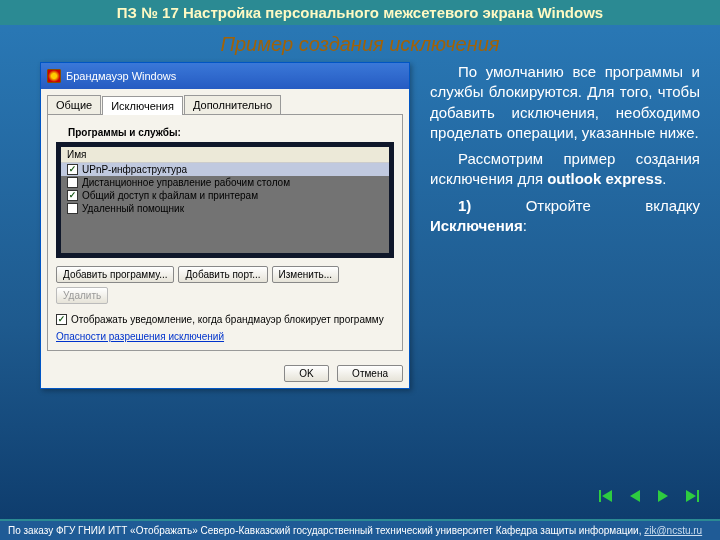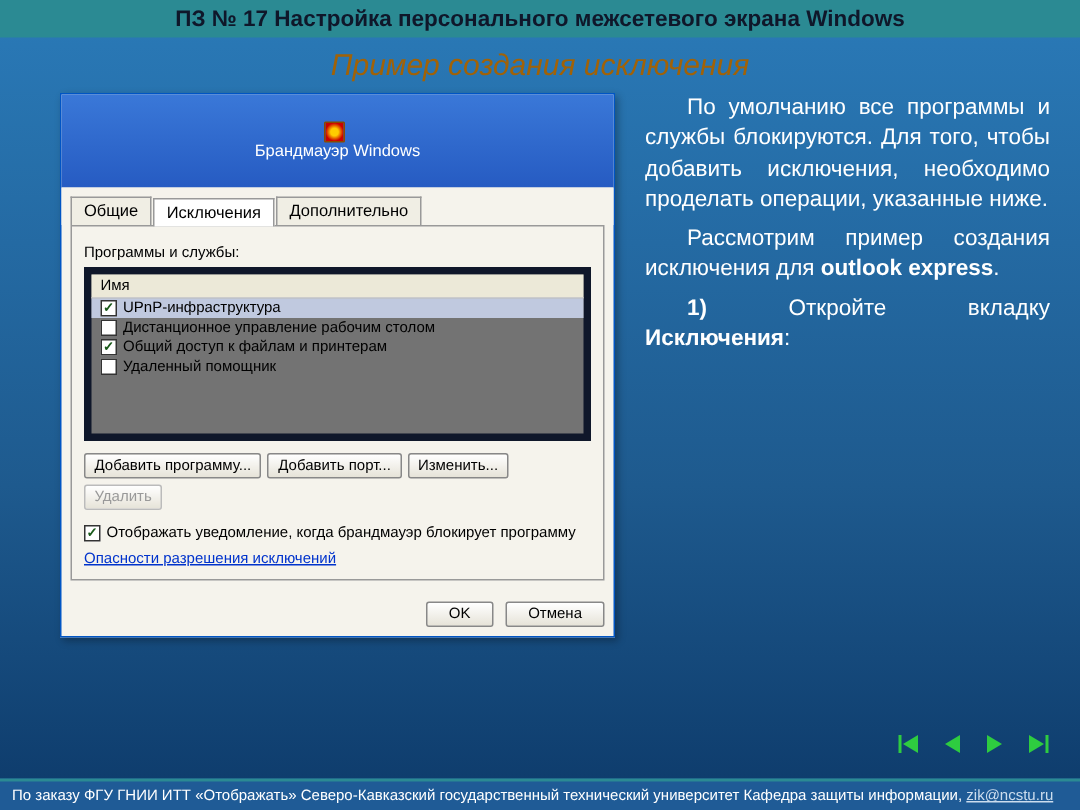--- a/index.html
+++ b/index.html
@@ -6,21 +6,21 @@
     body {
       width: 720px;
       height: 540px;
       background: linear-gradient(to bottom, #2a7ab8 0%, #1e5a8e 60%, #0d3a6a 100%);
       font-family: Tahoma, Arial, sans-serif;
       position: relative;
       overflow: hidden;
     }
     .header-bar {
       background: #2b8a93;
-      color: #0f172a;
+      color: #fef9c3;
       font-size: 15px;
       font-weight: bold;
       padding: 4px 0;
       text-align: center;
     }
     .subtitle {
       color: #a16207;
       font-size: 20px;
       font-style: italic;
       text-align: center;
@@ -30,25 +30,24 @@
     .win-window {
       width: 370px;
       margin-left: 40px;
       background: #f5f3ec;
       border: 1px solid #0055c4;
       box-shadow: 2px 2px 5px rgba(0,0,0,0.3);
     }
     .titlebar {
       background: linear-gradient(to bottom, #3a78d8, #265bc2);
       color: #fff;
-      padding: 18px 6px;
+      padding: 6px 6px;
       font-size: 11px;
       display: flex;
       align-items: center;
-      flex-direction: column;
     }
     .titlebar-icon {
       width: 14px; height: 14px;
       background: radial-gradient(circle, #ffcc00 30%, #cc0000 70%);
       border: 1px solid #8a4a00;
       margin-right: 5px;
       border-radius: 1px;
     }
     .tabs {
       padding: 6px 6px 0 6px;
@@ -70,21 +69,21 @@
       top: 1px;
     }
     .tab-body {
       border: 1px solid #999;
       margin: 0 6px 6px 6px;
       padding: 8px;
       font-size: 10px;
       background: #f5f3ec;
     }
     .desc { line-height: 1.3; margin-bottom: 8px; }
-    .label { margin: 4px 0; }
+    .label { margin: 4px 12px; font-weight: bold; }
     .list {
       background: #737373;
       border: 5px solid #0f172a;
       width: 100%;
       height: 116px;
     }
     .list-header {
       background: #ece9d8;
       border-bottom: 1px solid #ccc;
       padding: 2px 6px;

